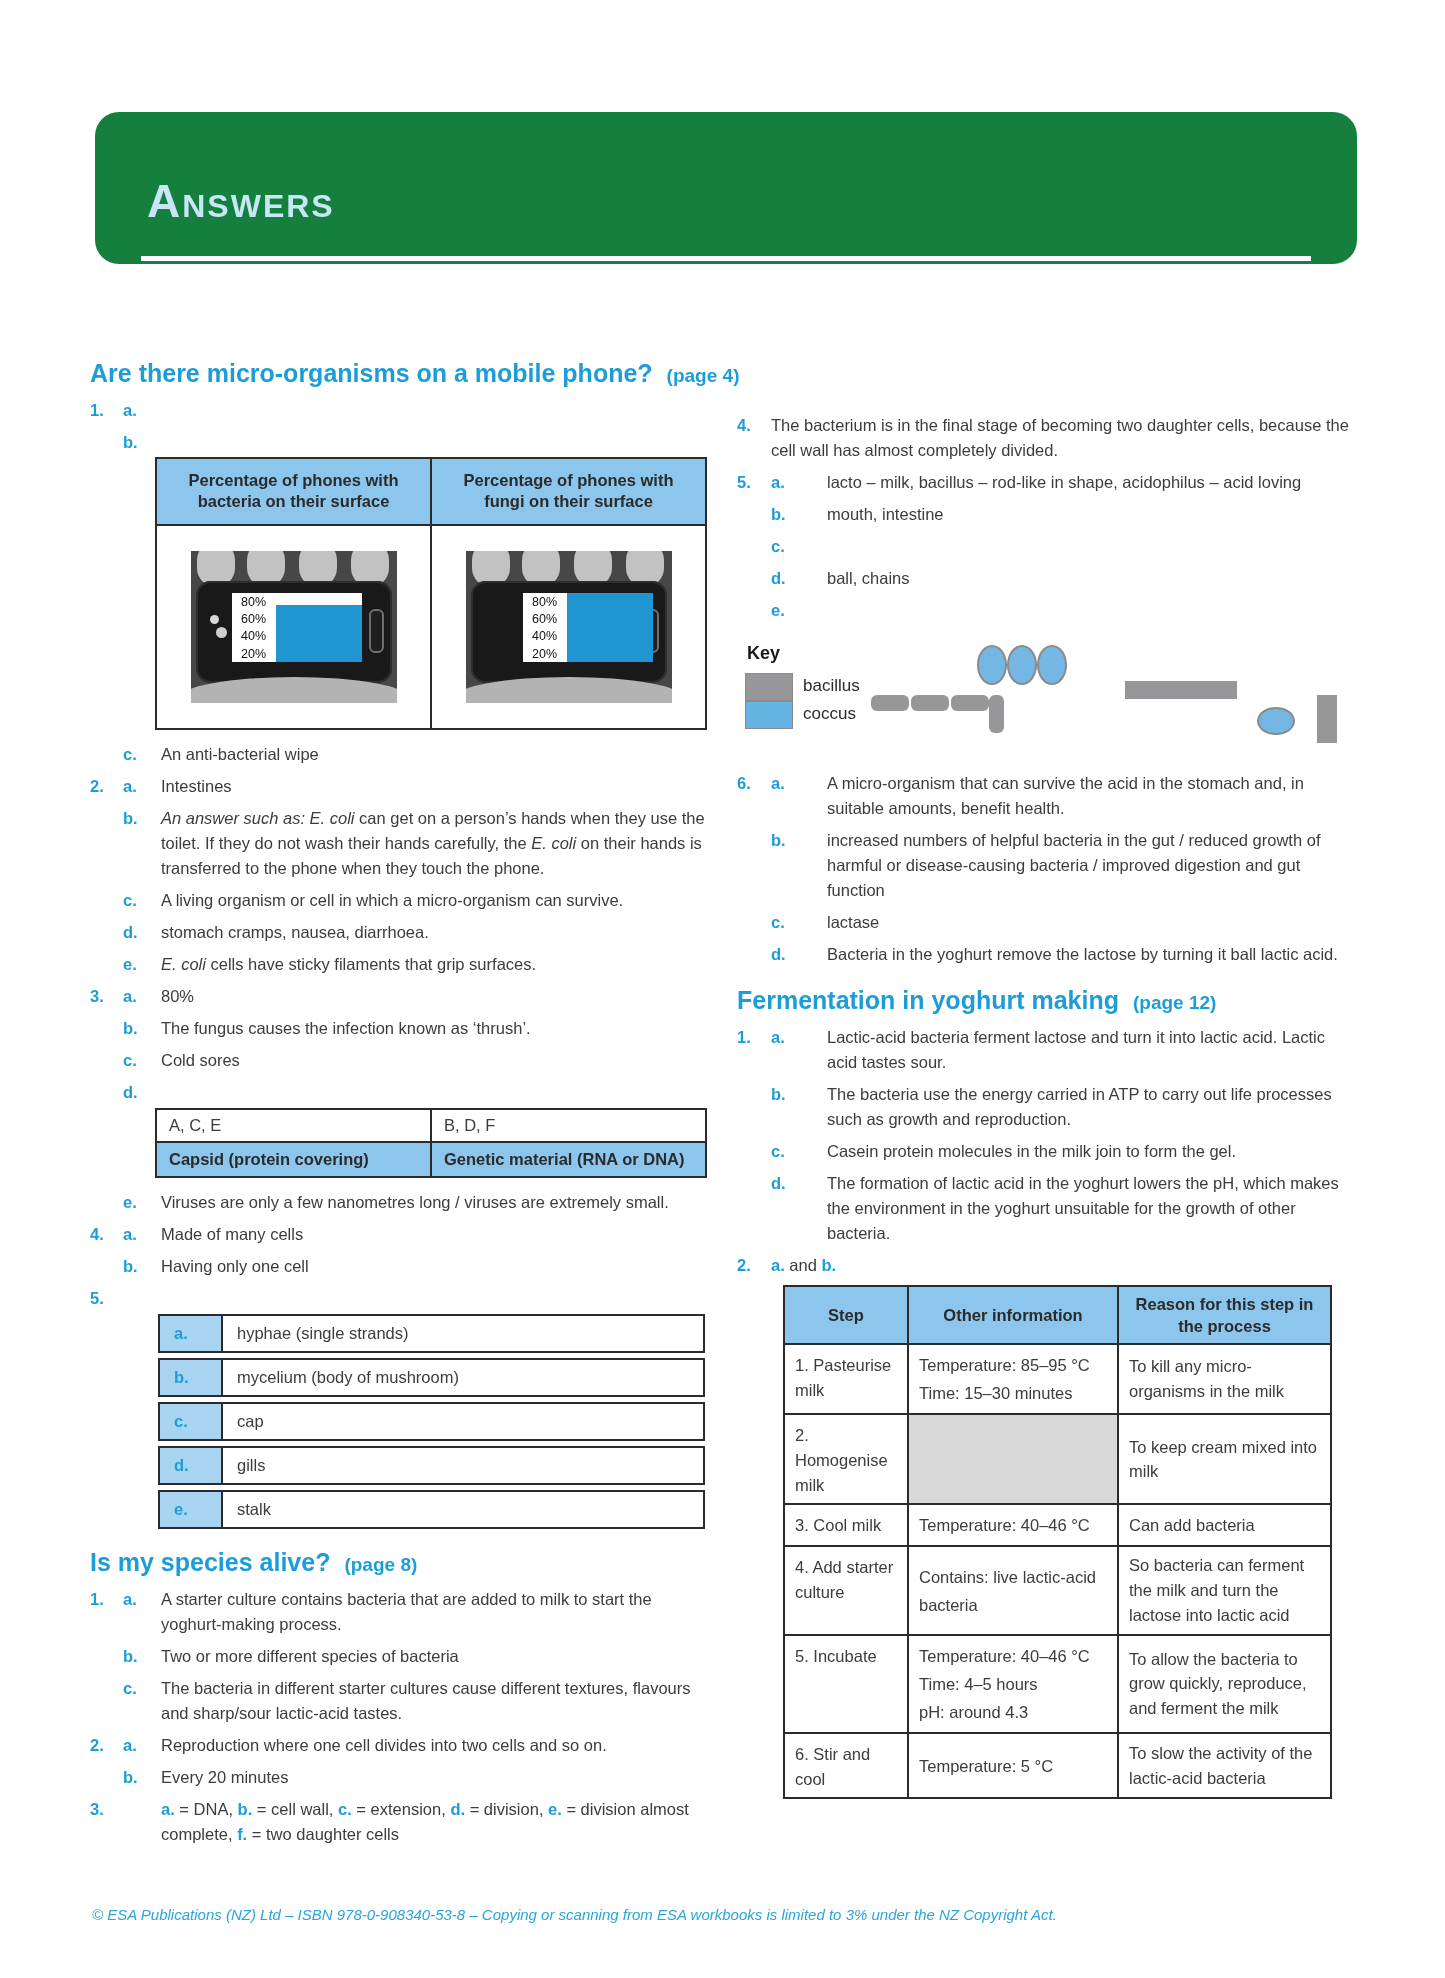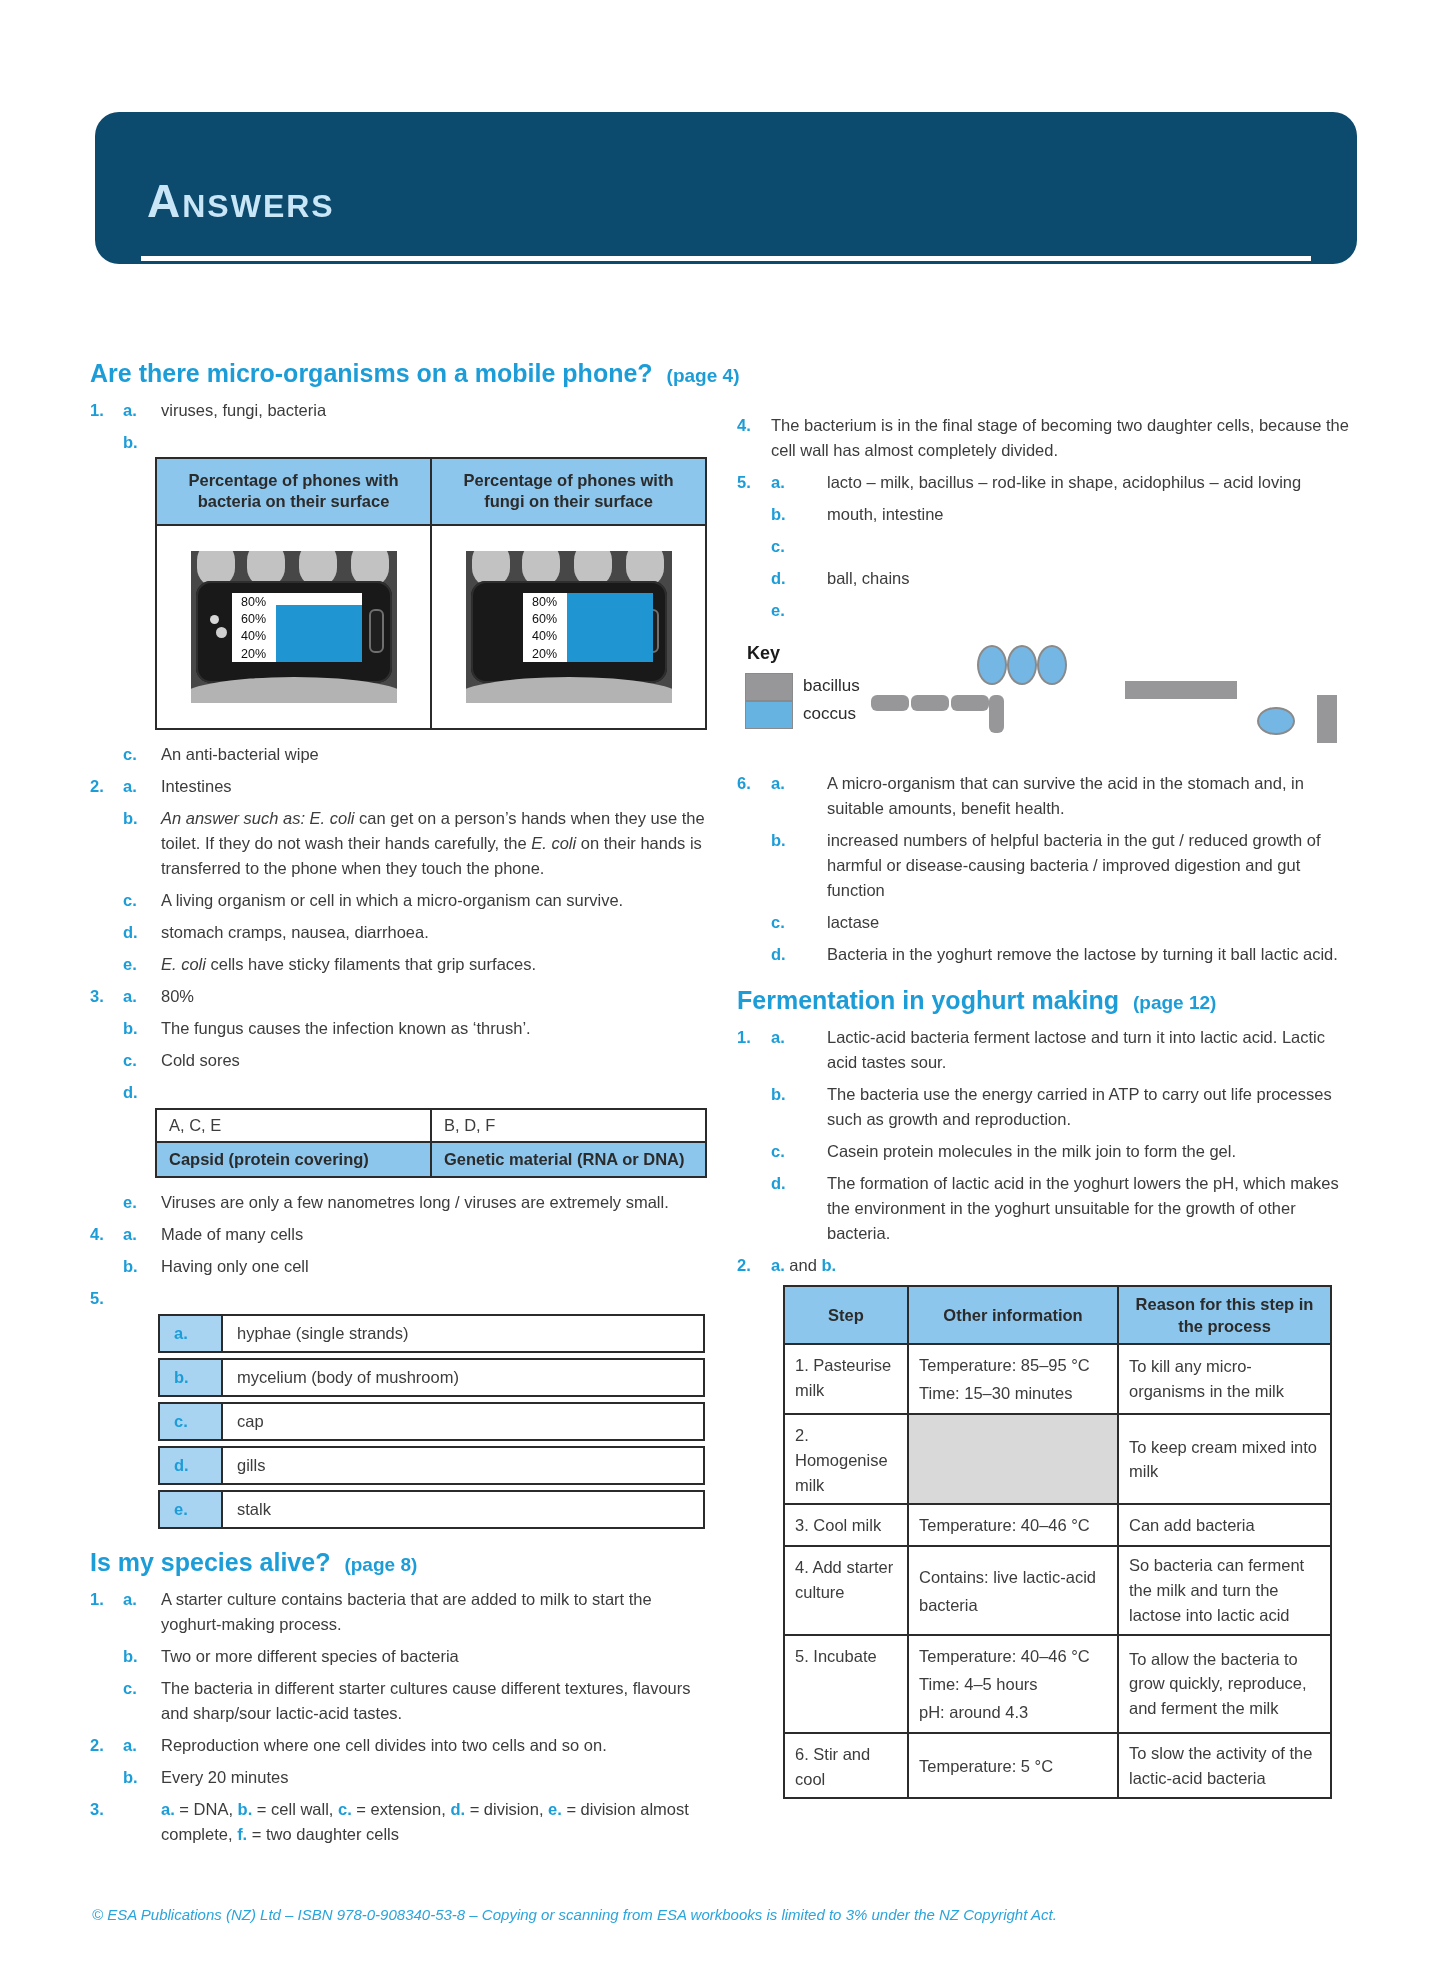--- a/index.html
+++ b/index.html
@@ -1,21 +1,21 @@
 <!DOCTYPE html>
 <html><head>
 <meta charset="utf-8">
 <style>
   html,body{margin:0;padding:0;background:#ffffff;}
   .page{position:relative;width:1445px;height:1978px;background:#fff;
         font-family:"Liberation Sans",sans-serif;color:#3c3c3c;overflow:hidden;}
 
   
   .banner{position:absolute;left:95px;top:112px;width:1262px;height:152px;
-          background:#0c4a6e;border-radius:24px;}
+          background:#15803d;border-radius:24px;}
   .banner-title{position:absolute;left:52px;top:66px;color:#c9e6f7;
                 font-variant:small-caps;font-weight:bold;font-size:46px;
                 letter-spacing:2px;line-height:1;}
   .banner-underline{position:absolute;left:46px;top:144px;width:1170px;height:5px;background:#ffffff;}
 
   
   .content{position:absolute;left:90px;top:358px;width:1267px;display:flex;align-items:center;}
   .col-left{width:615px;flex:0 0 615px;}
   .col-divider{width:2px;background:#4fb0e0;margin-left:16px;flex:0 0 2px;}
   .col-right{flex:1;padding-left:14px;min-width:0;}
@@ -118,21 +118,20 @@
 
     <div class="col-left">
 
       <h2 class="sec-title">
         <span>Are there micro-organisms on a mobile phone?</span><span class="pref">(page 4)</span>
       </h2>
 
       <div class="row">
         <span class="num">1.</span>
         <span class="let">a.</span>
-        <span class="txt">viruses, fungi, bacteria</span>
       </div>
       <div class="row" style="margin-bottom:2px;">
         <span class="num"></span>
         <span class="let">b.</span>
         <span class="txt"></span>
       </div>
 
       <table class="phones">
         <colgroup>
             <col style="width:275px;">

